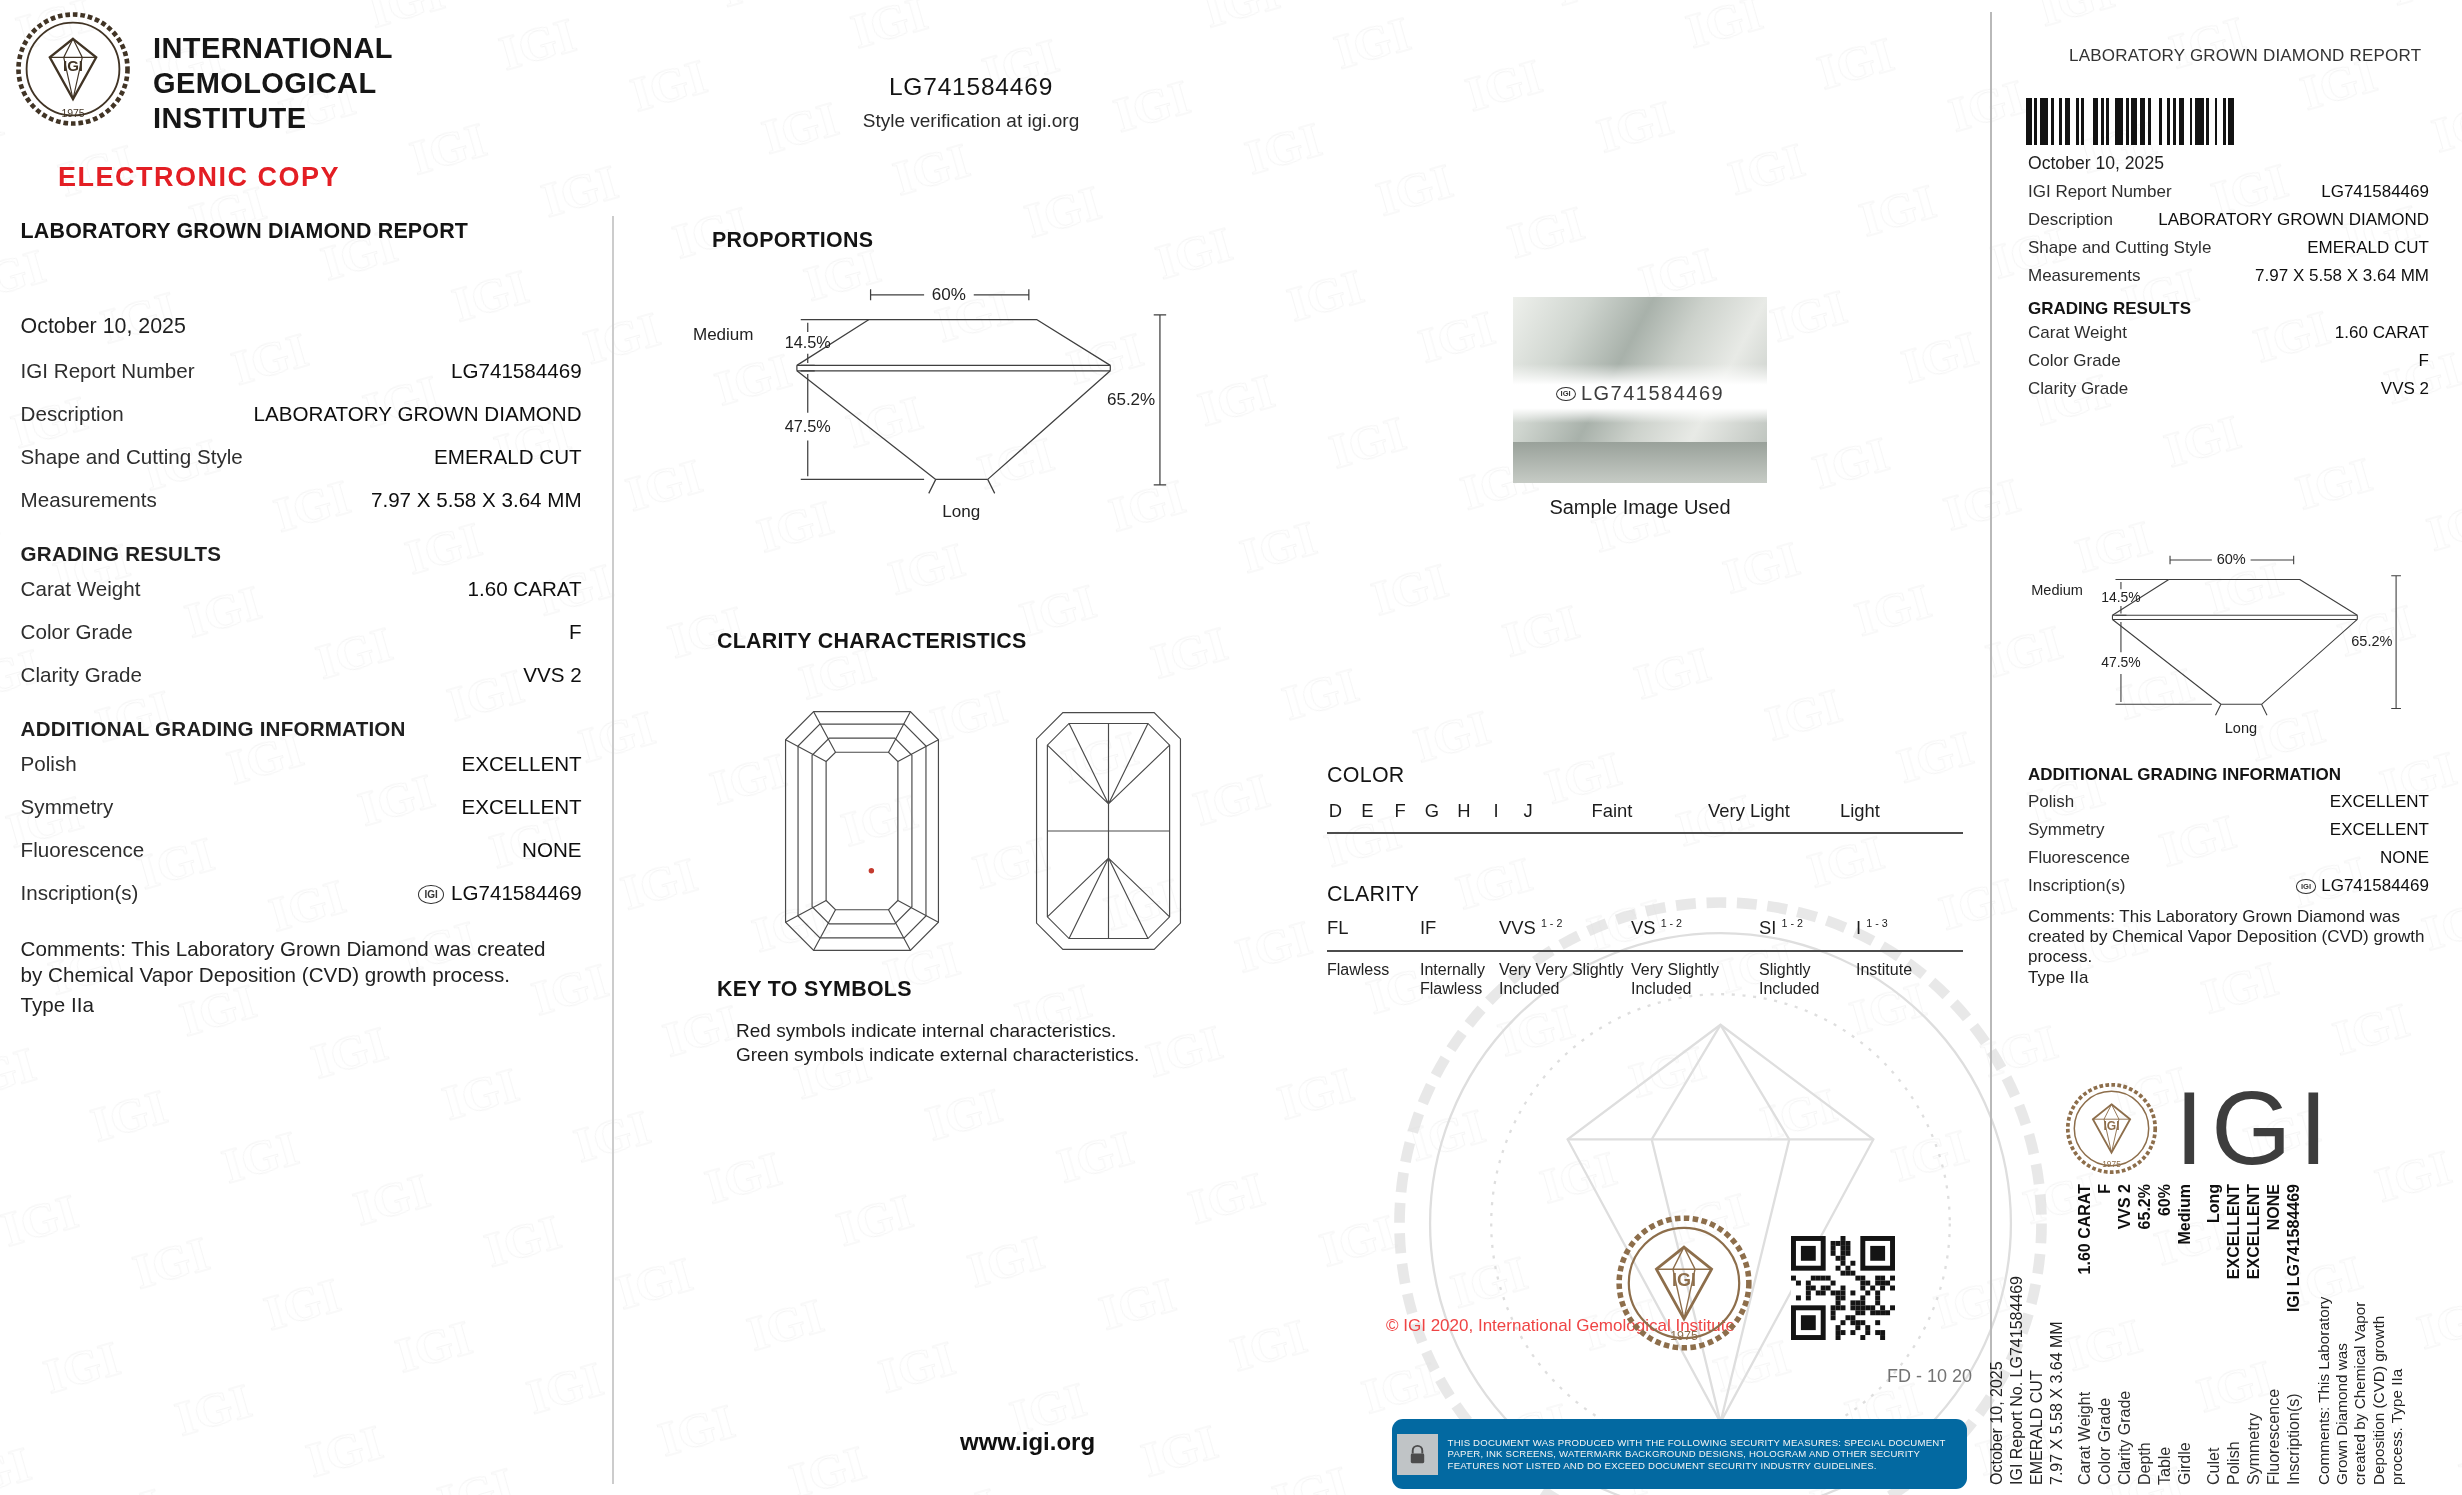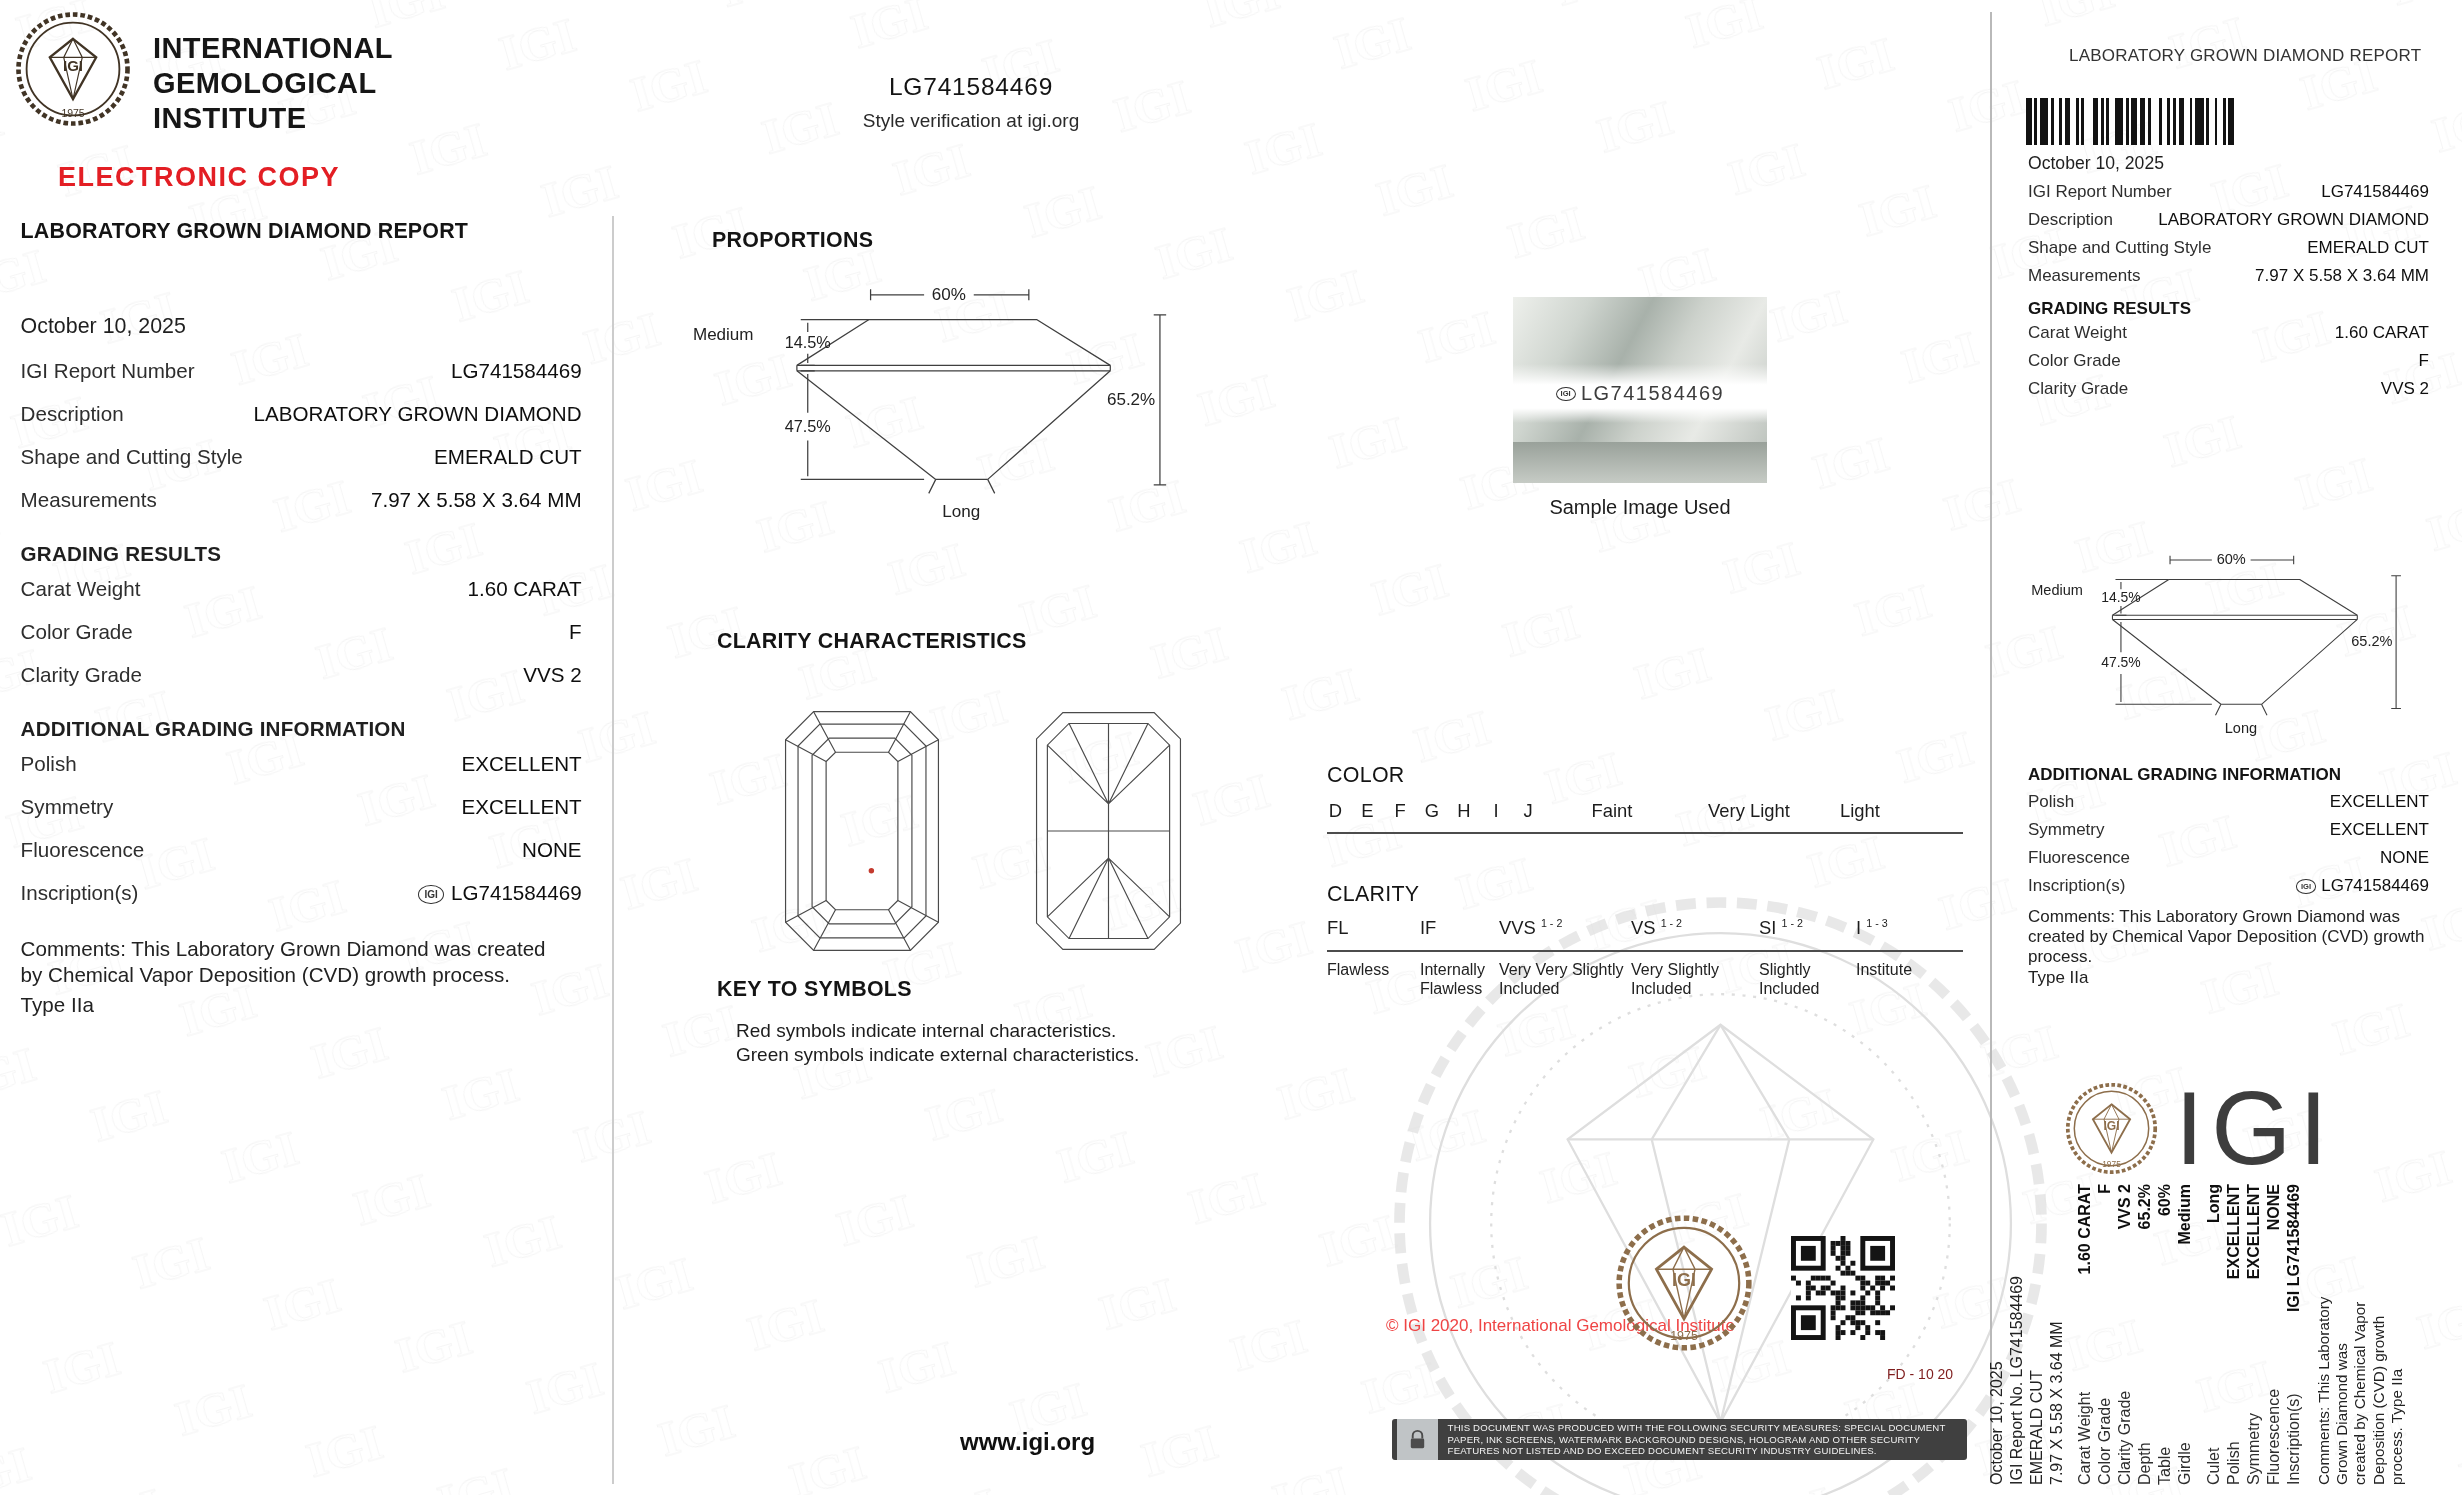--- a/index.html
+++ b/index.html
@@ -52,23 +52,23 @@
   .scale-h{position:absolute;font-size:21.4px;font-weight:normal;letter-spacing:0.3px;color:#141414}
   .cletter{position:absolute;top:37px;width:26px;text-align:center;font-size:18.4px;color:#1c1c1c}
   .crange{position:absolute;top:37px;text-align:center;font-size:18.4px;color:#1c1c1c}
   .sline{position:absolute;height:1.5px;background:#4c4c4c;left:0;width:636px}
   .cl-code{position:absolute;top:154px;font-size:18.4px;color:#1c1c1c}
   .cl-code sup{font-size:10.7px}
   .cl-label{position:absolute;top:197px;font-size:16px;line-height:19px;color:#222}
 
   
   .copyright{left:1386px;top:1316px;font-size:17px;color:#ef4444}
-  .form-code{left:1887px;top:1366px;font-size:14px;color:#7f1d1d}
+  .form-code{left:1887px;top:1366px;font-size:18px;color:#737373}
   .website{left:960px;top:1428px;font-size:24px;font-weight:bold;color:#101010}
-  .security-bar{left:1392px;top:1419px;width:575px;height:41px;background:#404040;display:flex;align-items:center;padding:5.4px;border-radius:3px}
+  .security-bar{left:1392px;top:1419px;width:575px;height:70px;background:#0369a1;display:flex;align-items:center;padding:5.4px;border-radius:11px}
   .lock-box{width:41px;height:41px;background:#c0c4c6;display:flex;align-items:center;justify-content:center;flex:0 0 41px}
   .security-text{font-size:9.6px;line-height:11.5px;color:#f4f4f4;padding-left:9.2px;letter-spacing:0.2px}
   .qr{left:1791px;top:1236px}
   .center-seal{left:1615px;top:1214px;width:138px;height:138px;color:#8d6e4b}
 
   
   .stub-title{left:2069px;top:46px;font-size:17px;color:#333;letter-spacing:0.2px}
   .barcode{left:2026px;top:98px;width:234px;height:47px;display:flex}
   .barcode div{height:100%}
   .barcode .bar{background:#121212}

